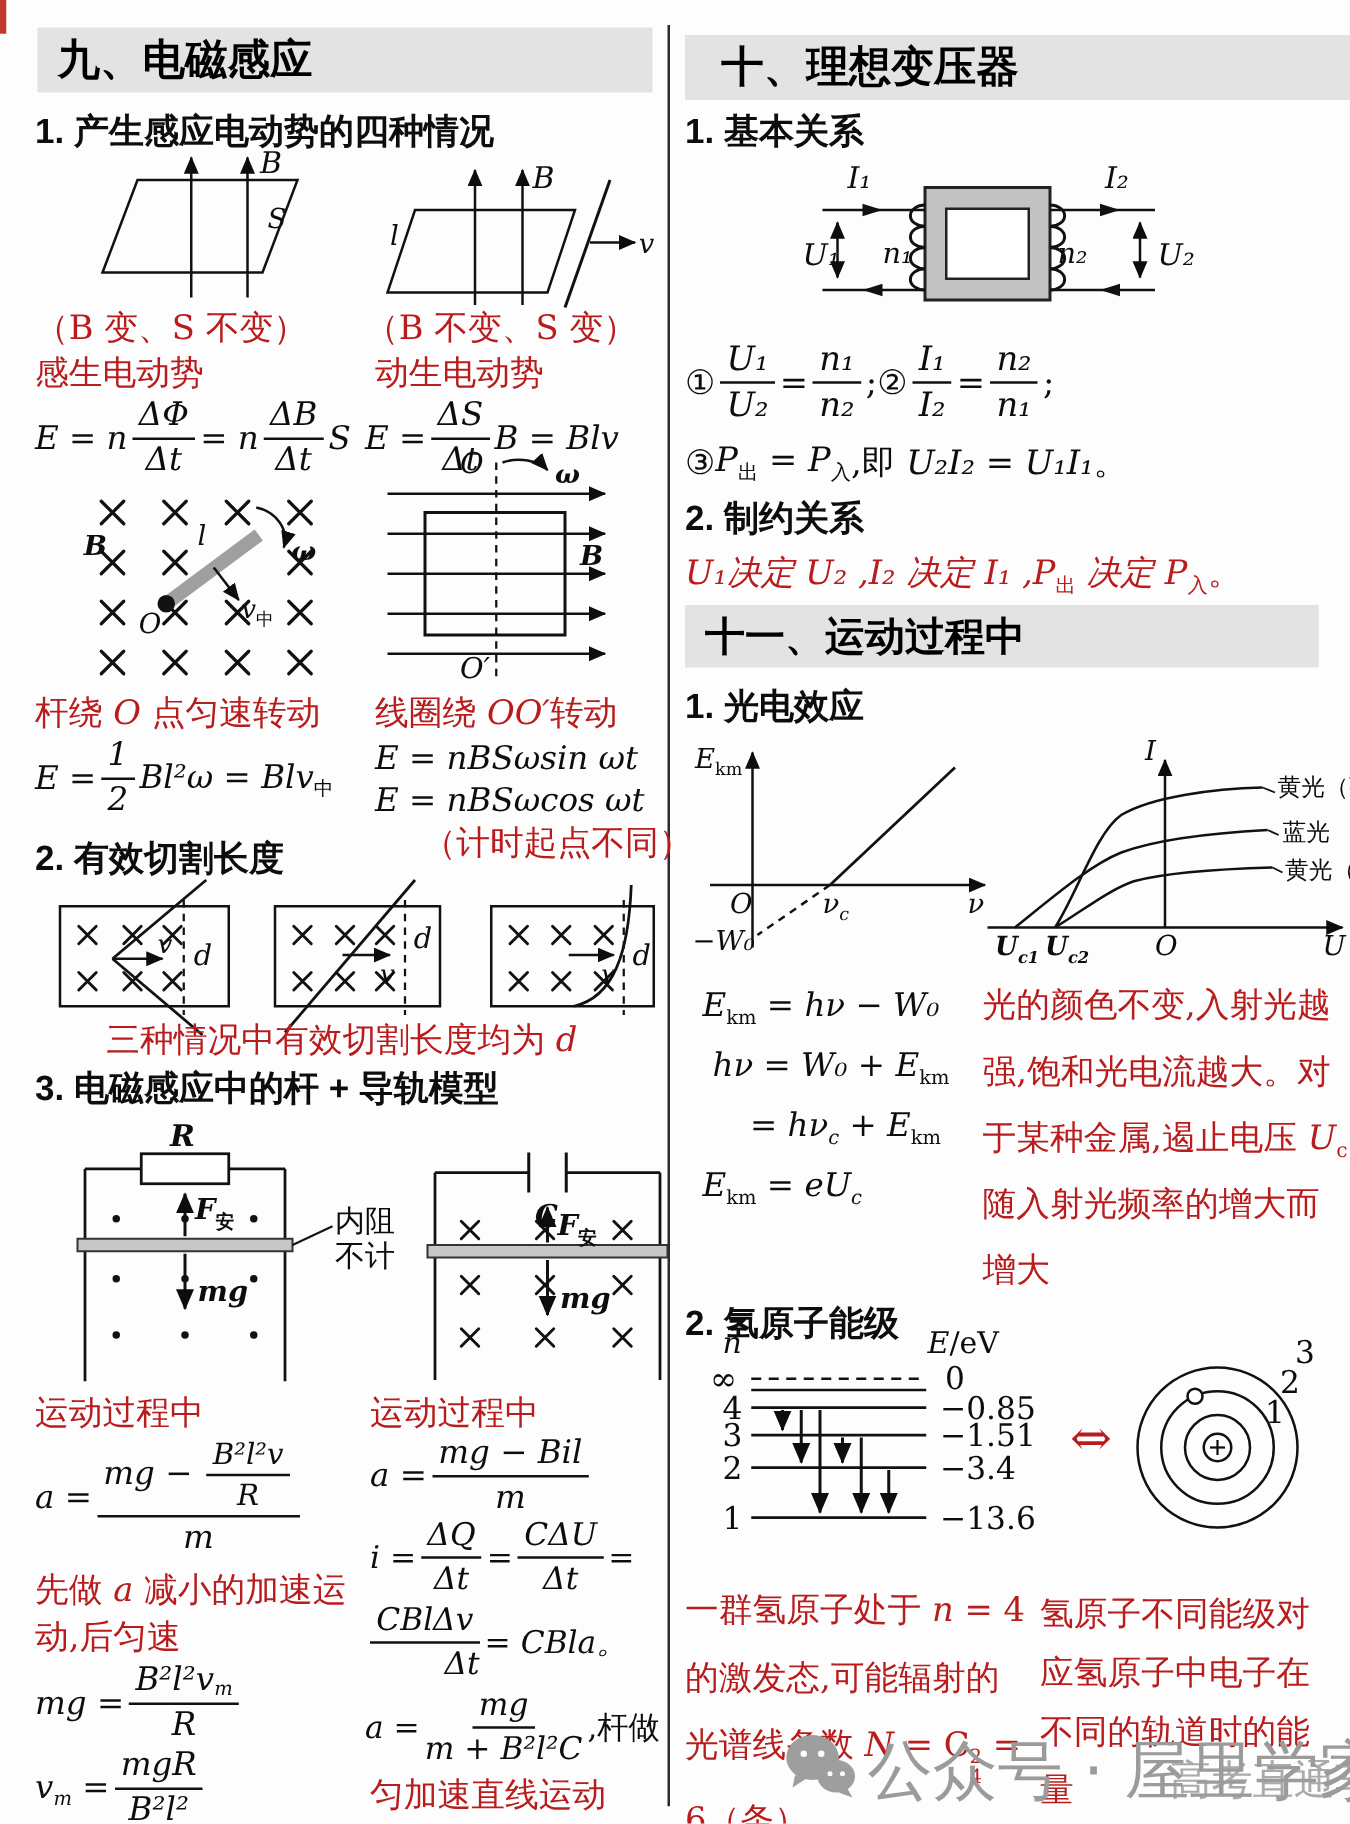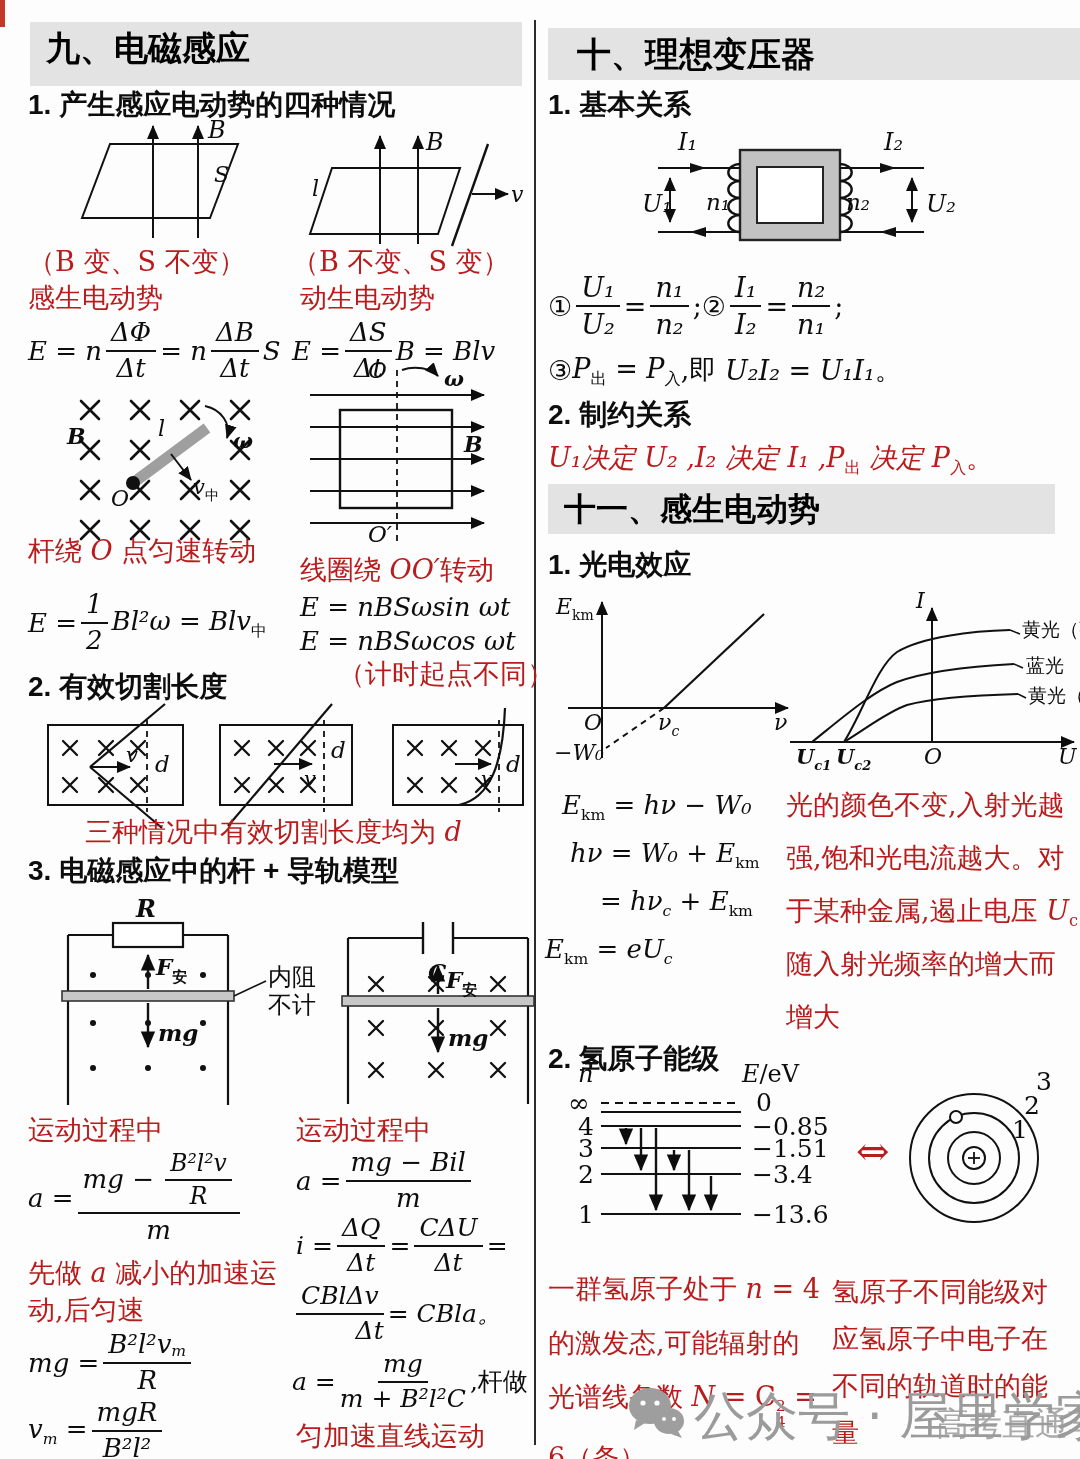--- a/index.html
+++ b/index.html
@@ -49,21 +49,21 @@
       </marker>
       <g id="xm">
           <path d="M-9,-9L9,9M-9,9L9,-9" stroke="#111" stroke-width="2.6" stroke-linecap="round"></path>
         </g>
       <g id="xs">
           <path d="M-7,-7L7,7M-7,7L7,-7" stroke="#111" stroke-width="2.3" stroke-linecap="round"></path>
         </g>
     </defs>
   </svg>
 
-  <div class="hd" style="left:30px;top:22px;width:492px;height:64px;"><span>九、电磁感应</span></div>
+  <div class="hd" style="left:30px;top:22px;width:492px;height:52px;"><span>九、电磁感应</span></div>
   <div class="st" style="left:28px;top:86px;">1. 产生感应电动势的四种情况</div>
 
   <svg style="left:58px;top:116px;" width="235" height="135" viewBox="0 0 235 135">
     <polygon points="52,28 180,28 152,102 24,102" fill="none" stroke="#111" stroke-width="2"></polygon>
     <line x1="95" y1="122" x2="95" y2="10" stroke="#111" stroke-width="2" marker-end="url(#ah)"></line>
     <line x1="140" y1="122" x2="140" y2="10" stroke="#111" stroke-width="2" marker-end="url(#ah)"></line>
     <text x="150" y="22" font-size="24" class="sit">B</text>
     <text x="156" y="66" font-size="22" class="sit">S</text>
   </svg>
 
@@ -132,21 +132,21 @@
     <line x1="8" y1="163" x2="182" y2="163" stroke="#111" stroke-width="2" marker-end="url(#ah)"></line>
     <rect x="38" y="50" width="112" height="98" fill="none" stroke="#111" stroke-width="2.4"></rect>
     <line x1="95" y1="10" x2="95" y2="182" stroke="#111" stroke-width="1.8" stroke-dasharray="6 5"></line>
     <path d="M100,10 A26,16 0 0 1 136,16" fill="none" stroke="#111" stroke-width="2" marker-end="url(#ah)"></path>
     <text x="66" y="18" font-size="23" class="sit">O</text>
     <text x="142" y="26" font-size="21" class="sit sbd">ω</text>
     <text x="66" y="182" font-size="23" class="sit">O′</text>
     <text x="162" y="92" font-size="22" class="sit sbd">B</text>
   </svg>
 
-  <div class="tx" style="left:28px;top:533px;"><span>杆绕 </span><span class="it">O</span><span> 点匀速转动</span></div>
+  <div class="tx" style="left:28px;top:552px;"><span>杆绕 </span><span class="it">O</span><span> 点匀速转动</span></div>
   <div class="fm" style="left:28px;top:590px;">
     <span>E =</span>
     <span class="fr"><span class="nu">1</span><span class="de">2</span></span>
     <span class="tkn"><span>Bl²ω = Blv</span><sub class="cn">中</sub></span>
   </div>
 
   <div class="tx" style="left:300px;top:552px;"><span>线圈绕 </span><span class="it">OO′</span><span>转动</span></div>
   <div class="fm" style="left:300px;top:592px;">E = nBSωsin ωt</div>
   <div class="fm" style="left:300px;top:626px;">E = nBSωcos ωt</div>
   <div class="tx" style="left:294px;top:656px;margin-left:44px;">（计时起点不同）</div>
@@ -335,21 +335,21 @@
     <span class="cn">③</span>
     <span class="tkn"><span>P</span><sub class="cn">出</sub><span> = P</span><sub class="cn">入</sub></span>
     <span class="cn">,即 </span>
     <span>U₂I₂ = U₁I₁</span>
     <span class="cn">。</span>
   </div>
 
   <div class="st" style="left:548px;top:396px;">2. 制约关系</div>
   <div class="tx" style="left:548px;top:440px;"><span class="it">U₁决定 U₂ ,I₂ 决定 I₁ ,P</span><sub>出</sub><span class="it"> 决定 P</span><sub>入</sub><span>。</span></div>
 
-  <div class="hd" style="left:548px;top:484px;width:507px;height:50px;font-size:32px;line-height:50px;"><span>十一、感生电动势</span></div>
+  <div class="hd" style="left:548px;top:484px;width:507px;height:50px;font-size:32px;line-height:50px;"><span>十一、运动过程中</span></div>
   <div class="st" style="left:548px;top:546px;">1. 光电效应</div>
 
   <svg style="left:552px;top:588px;" width="250" height="195" viewBox="0 0 250 195">
     <line x1="50" y1="170" x2="50" y2="14" stroke="#111" stroke-width="2" marker-end="url(#ah)"></line>
     <line x1="16" y1="120" x2="236" y2="120" stroke="#111" stroke-width="2" marker-end="url(#ah)"></line>
     <line x1="112" y1="120" x2="212" y2="26" stroke="#111" stroke-width="2.2"></line>
     <line x1="112" y1="120" x2="54" y2="160" stroke="#111" stroke-width="2" stroke-dasharray="6 5"></line>
     <text x="4" y="26" font-size="22" class="sit"><tspan>E</tspan><tspan dy="6" font-size="14" class="cn">km</tspan></text>
     <text x="32" y="142" font-size="22" class="sit">O</text>
     <text x="106" y="142" font-size="22" class="sit"><tspan>ν</tspan><tspan dy="6" font-size="14">c</tspan></text>
@@ -378,21 +378,21 @@
 
   <div class="fm" style="left:570px;top:838px;">
       <span class="tkn"><span>hν = W₀ + E</span><sub class="cn">km</sub></span>
     </div>
   <div class="fm" style="left:562px;top:790px;">
       <span class="tkn"><span>E</span><sub class="cn">km</sub><span> = hν − W₀</span></span>
     </div>
   <div class="fm" style="left:600px;top:886px;">
       <span class="tkn"><span>= hν</span><sub>c</sub><span> + E</span><sub class="cn">km</sub></span>
     </div>
-  <div class="fm" style="left:545px;top:934px;">
+  <div class="fm" style="left:562px;top:934px;">
       <span class="tkn"><span>E</span><sub class="cn">km</sub><span> = eU</span><sub>c</sub></span>
     </div>
 
   <div class="tx" style="left:786px;top:778px;width:296px;line-height:53px;"><span>光的颜色不变,入射光越强,饱和光电流越大。对于某种金属,遏止电压 </span><span class="it">U</span><sub>c</sub><span> 随入射光频率的增大而增大</span></div>
 
   <div class="st" style="left:548px;top:1040px;text-align:center;">2. 氢原子能级</div>
 
   <svg style="left:556px;top:1056px;" width="320" height="230" viewBox="0 0 320 230">
     <text x="22" y="26" font-size="24" class="sit">n</text>
     <text x="186" y="26" font-size="24"><tspan class="sit">E</tspan><tspan class="cn">/eV</tspan></text>

